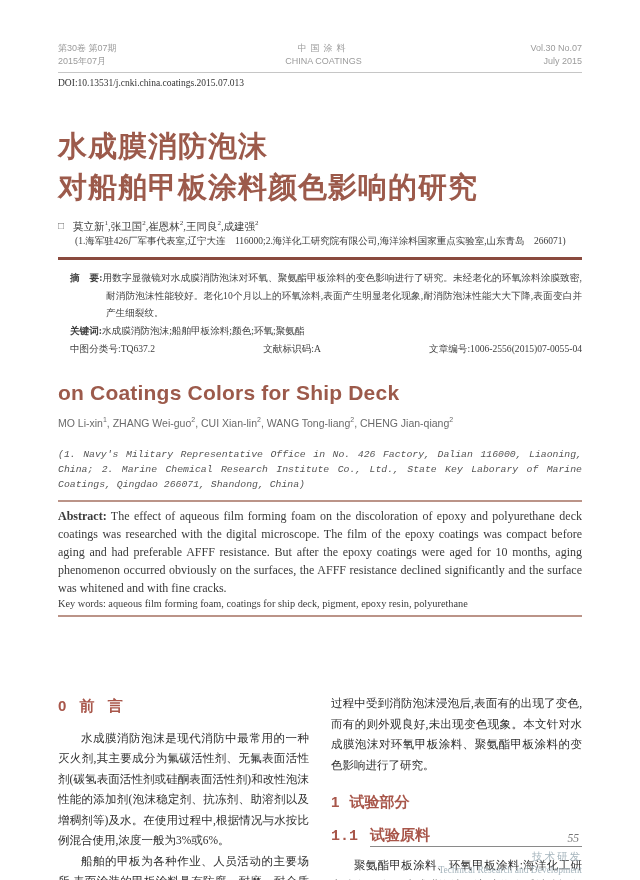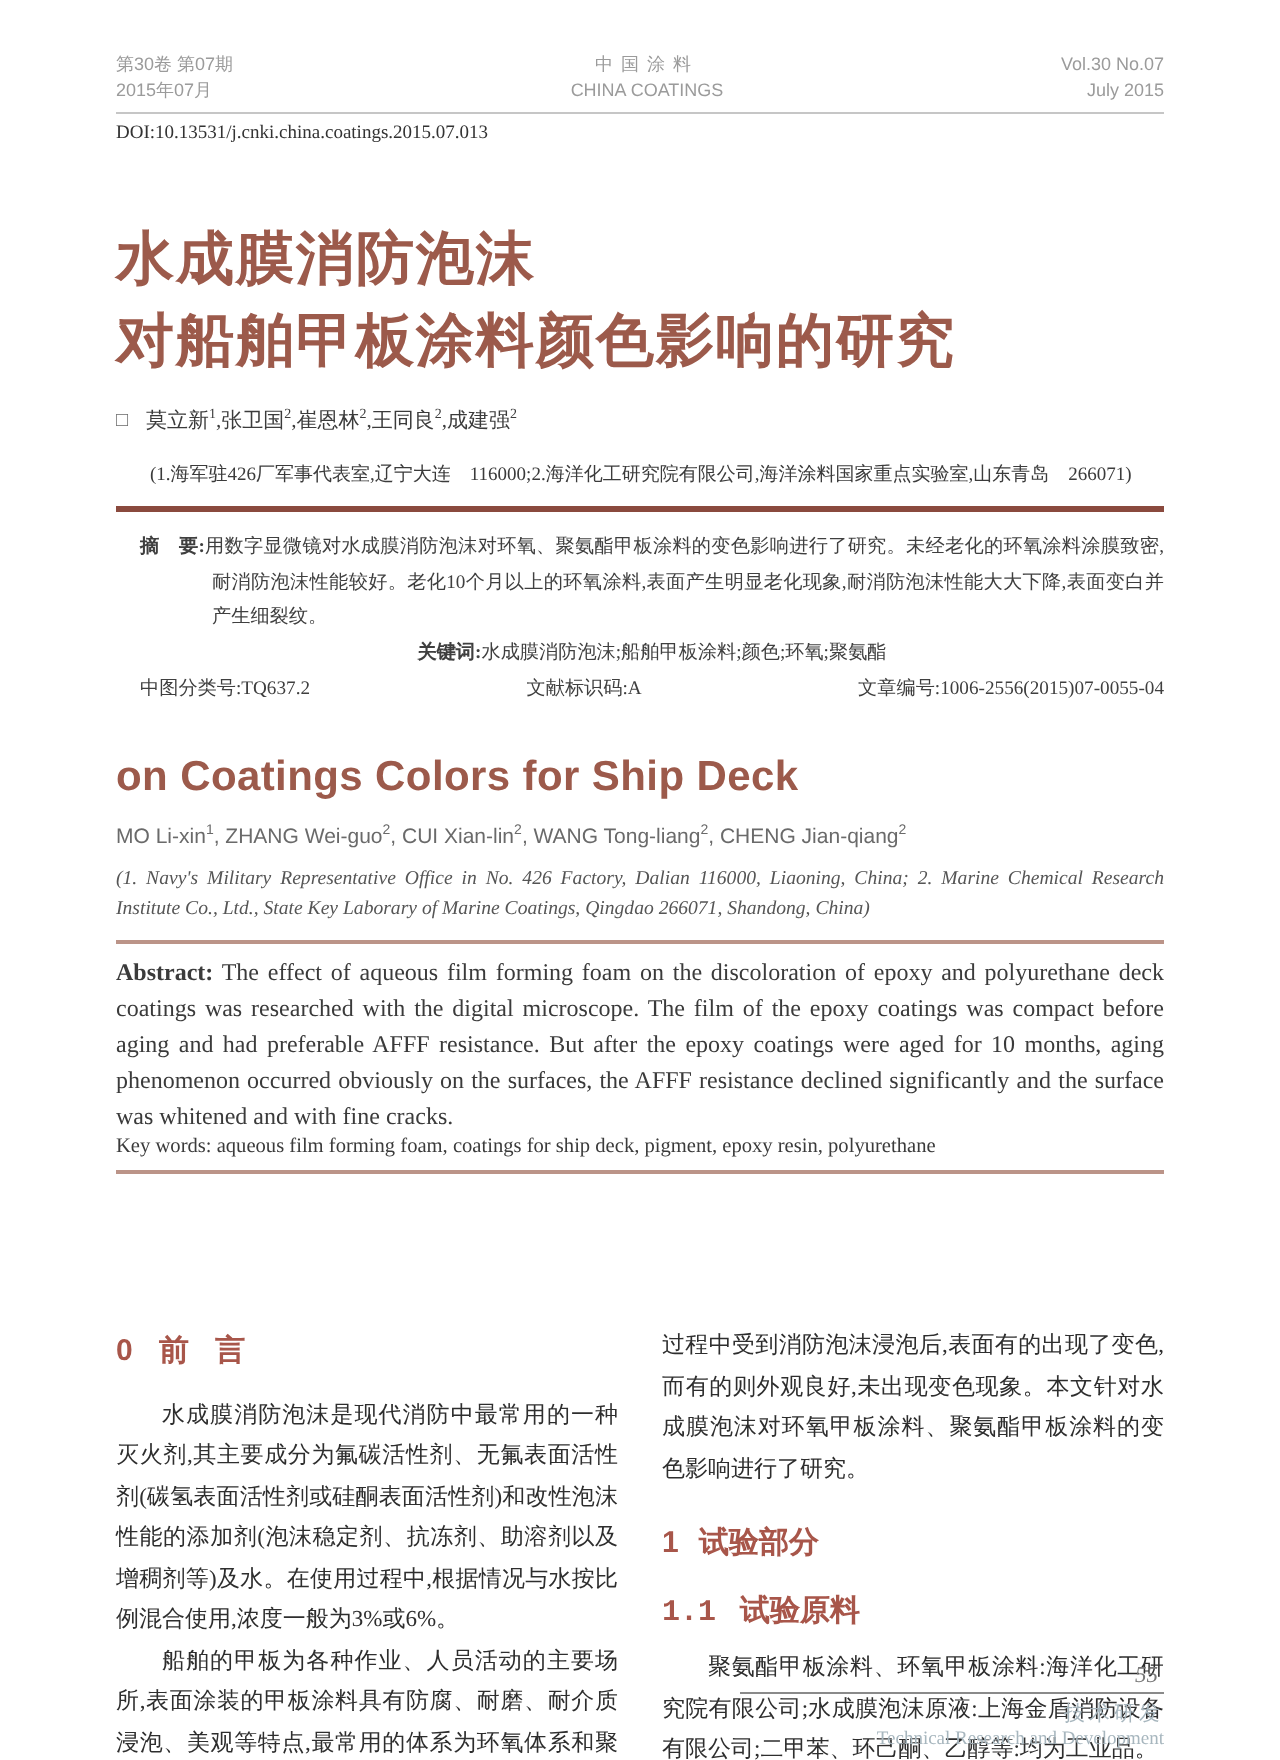--- a/index.html
+++ b/index.html
@@ -5,62 +5,62 @@
   html,body { margin:0; padding:0; background:#e8e8e8; }
   .page {
     width:640px; height:880px; margin:0 auto; background:#ffffff;
     position:relative; box-sizing:border-box; padding:0 58px;
     color:#3b3b3b; overflow:hidden;
     font-family:"Liberation Serif","DejaVu Serif",serif;
   }
   
   .journal-header {
     display:flex; justify-content:space-between; align-items:flex-end;
-    padding-top:26px; padding-bottom:4px; border-bottom:1px solid #c6c6c6;
+    padding-top:42px; padding-bottom:4px; border-bottom:1px solid #c6c6c6;
     color:#9b9b9b; font-family:"Liberation Sans","DejaVu Sans",sans-serif;
     font-size:9px; line-height:13px;
   }
   .jh-col { white-space:nowrap; }
   .jh-center { text-align:center; }
   .jh-right { text-align:right; }
   .jh-cn { letter-spacing:4px; }
   .doi { margin-top:5px; font-size:9.5px; color:#333; }
 
   
   .title-cn {
     margin-top:38px; color:#9c5a4b; font-weight:bold;
     font-family:"Liberation Sans","DejaVu Sans",sans-serif;
     font-size:29px; line-height:1.43; letter-spacing:1px;
   }
   .authors-cn { margin-top:10px; font-size:10.5px; color:#3b3b3b; }
   .authors-cn .marker { margin-right:9px; color:#6b6b6b; font-size:10px; }
   sup { font-size:7px; }
-  .affil-cn { margin-top:14px; padding-left:17px; font-size:9.5px; color:#3b3b3b; }
+  .affil-cn { margin-top:2px; padding-left:17px; font-size:9.5px; color:#3b3b3b; }
 
   .rule-thick { margin-top:9px; height:3px; background:#8a4a3e; }
 
   
   .abstract-cn { margin-top:9px; padding-left:12px; font-size:9.6px; line-height:1.78; color:#3f3f3f; }
   .abs-text { margin:0; padding-left:36px; text-indent:-36px; text-align:justify; }
   .abs-label { font-weight:bold; }
-  .kw-line { margin:1px 0 0 0;text-align:center; }
+  .kw-line { margin:1px 0 0 0; }
   .kw-label { font-weight:bold; }
   .meta-row { display:flex; justify-content:space-between; margin-top:1px; }
 
   
   .title-en {
     margin-top:20px; color:#9c5a4b; font-weight:bold;
     font-family:"Liberation Sans","DejaVu Sans",sans-serif;
     font-size:21px; line-height:1.5; letter-spacing:0.2px;
   }
   .authors-en {
     margin-top:8px; color:#6a6a6a; font-size:10.5px;
     font-family:"Liberation Sans","DejaVu Sans",sans-serif;
   }
-  .affil-en { margin-top:7px; font-style:italic; font-size:9.8px; color:#555; line-height:1.55; text-align:justify; }
+  .affil-en { margin-top:18px; font-style:italic; font-size:9.8px; color:#555; line-height:1.55; text-align:justify;font-family:Liberation Mono, monospace; }
 
   .rule-light { margin-top:8px; height:2px; background:#bb9488; }
   .rule-light2 { margin-top:6px; height:2px; background:#bb9488; }
 
   
   .abstract-en { margin-top:5px; font-size:12px; line-height:1.5; text-align:justify; color:#3b3b3b; }
   .abstract-en .lbl { font-weight:bold; }
   .keywords-en { margin-top:1px; font-size:10.3px; text-align:left; color:#3b3b3b; }
 
   

